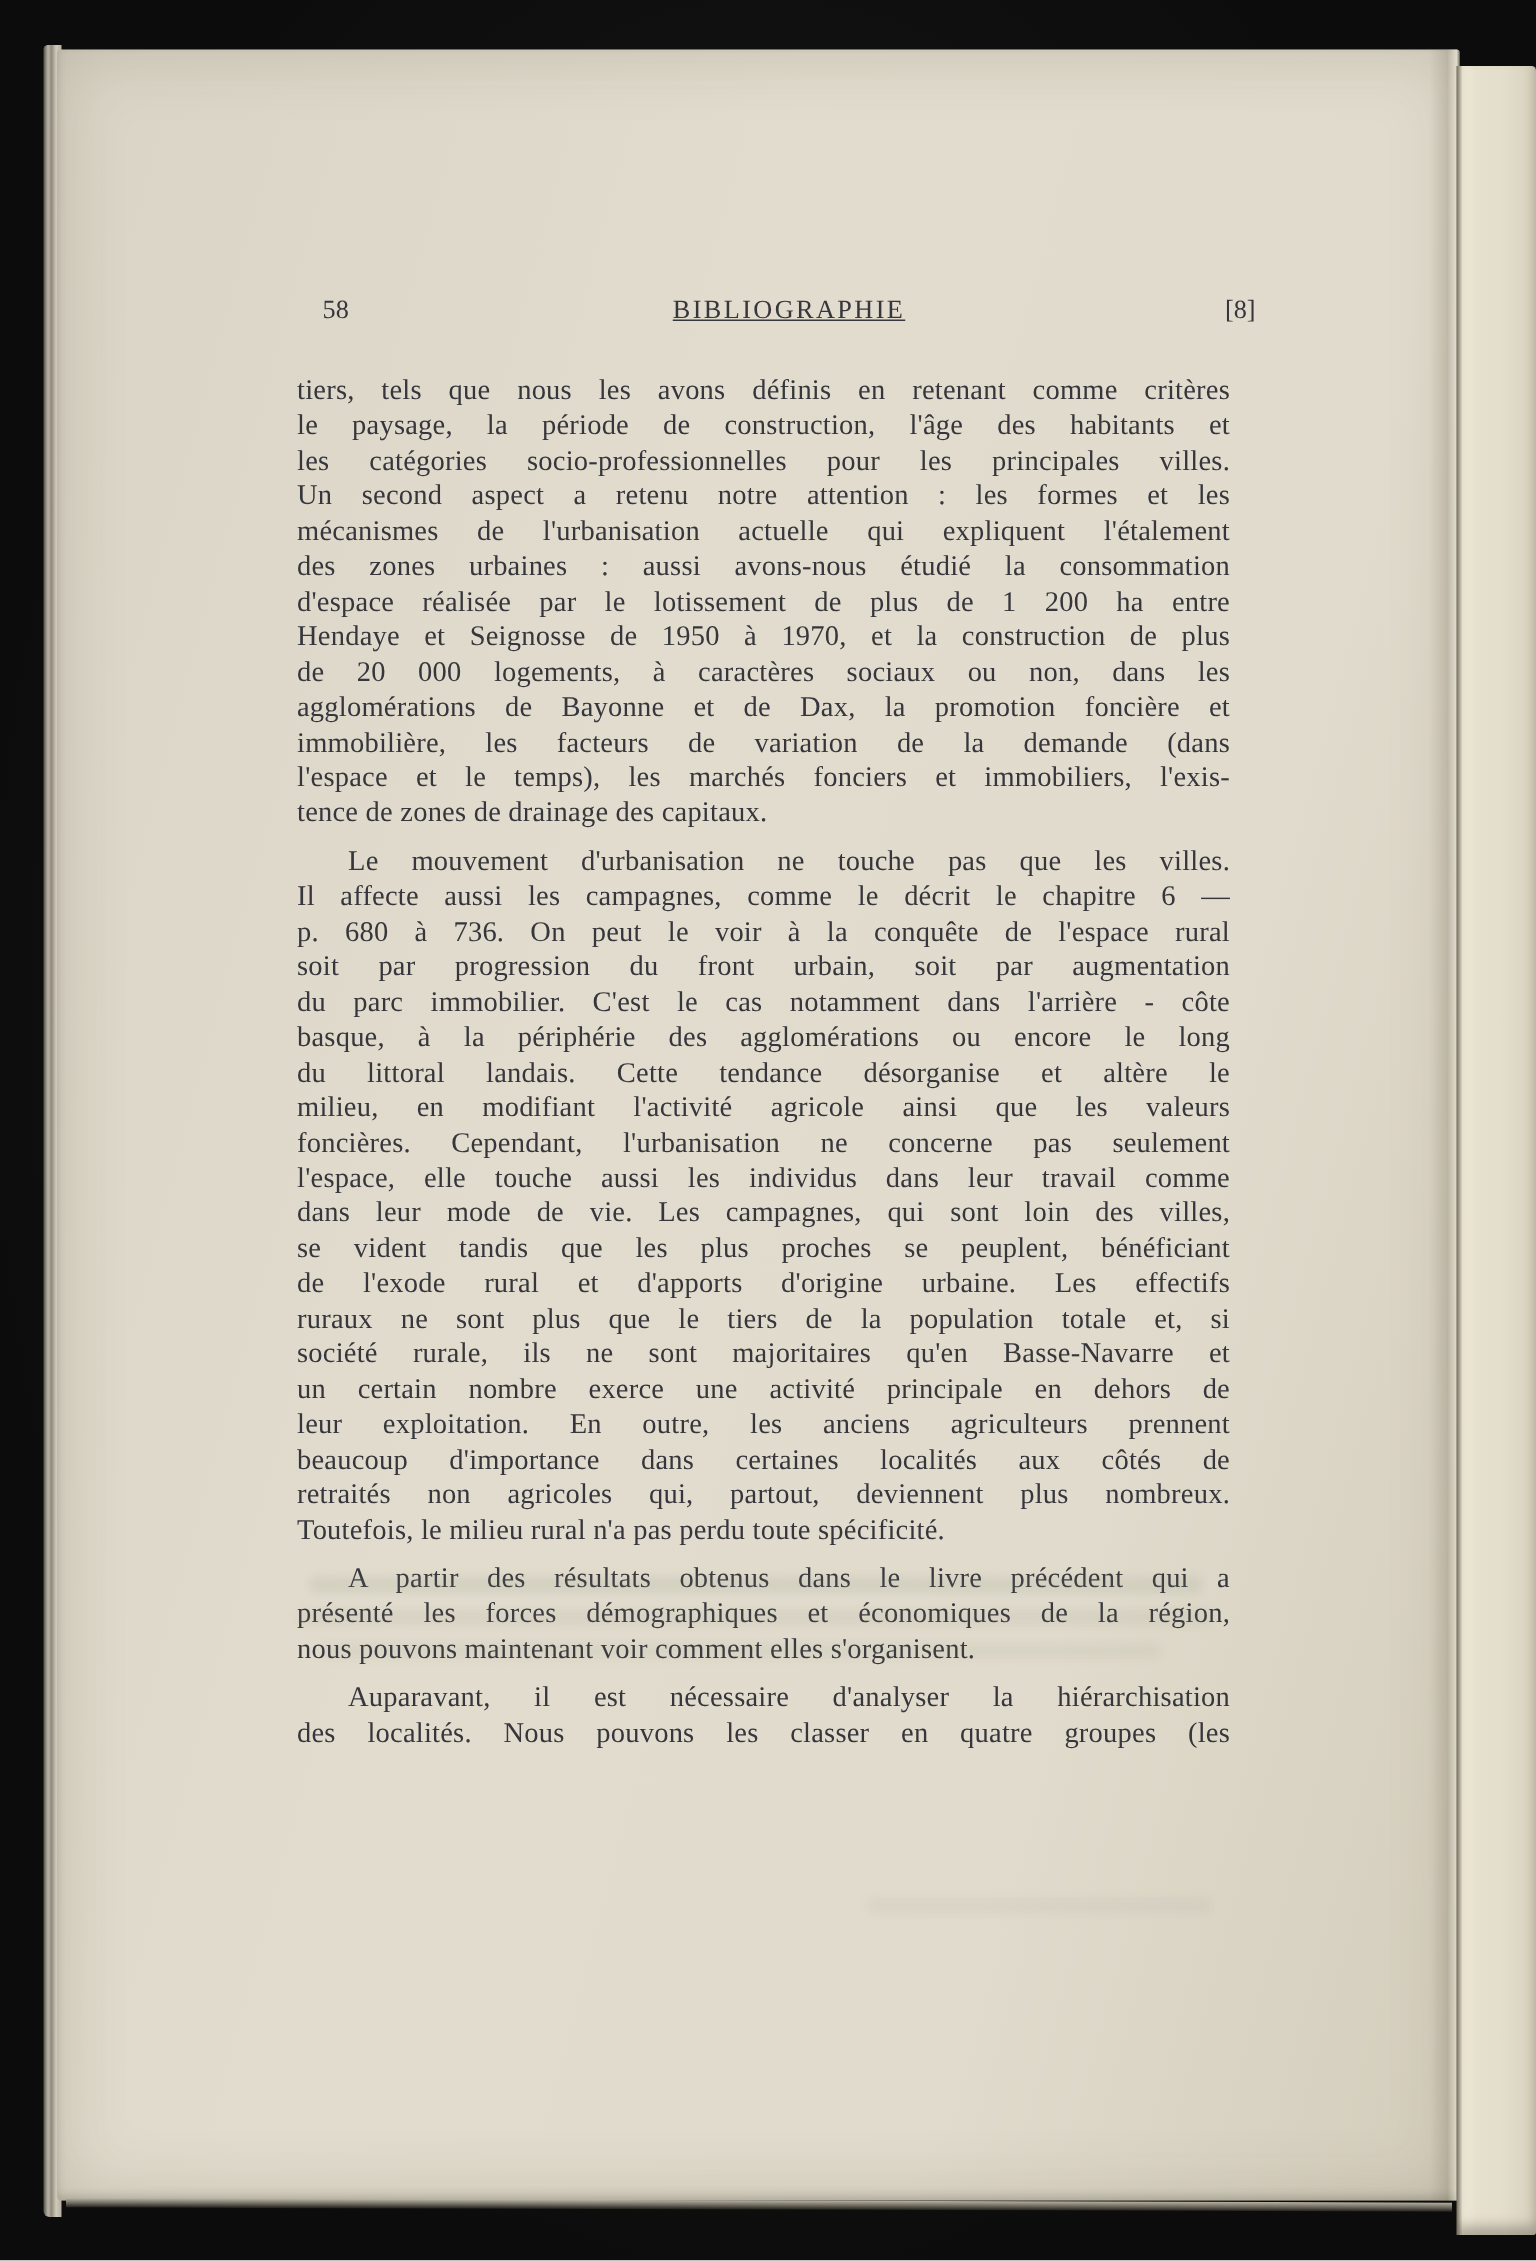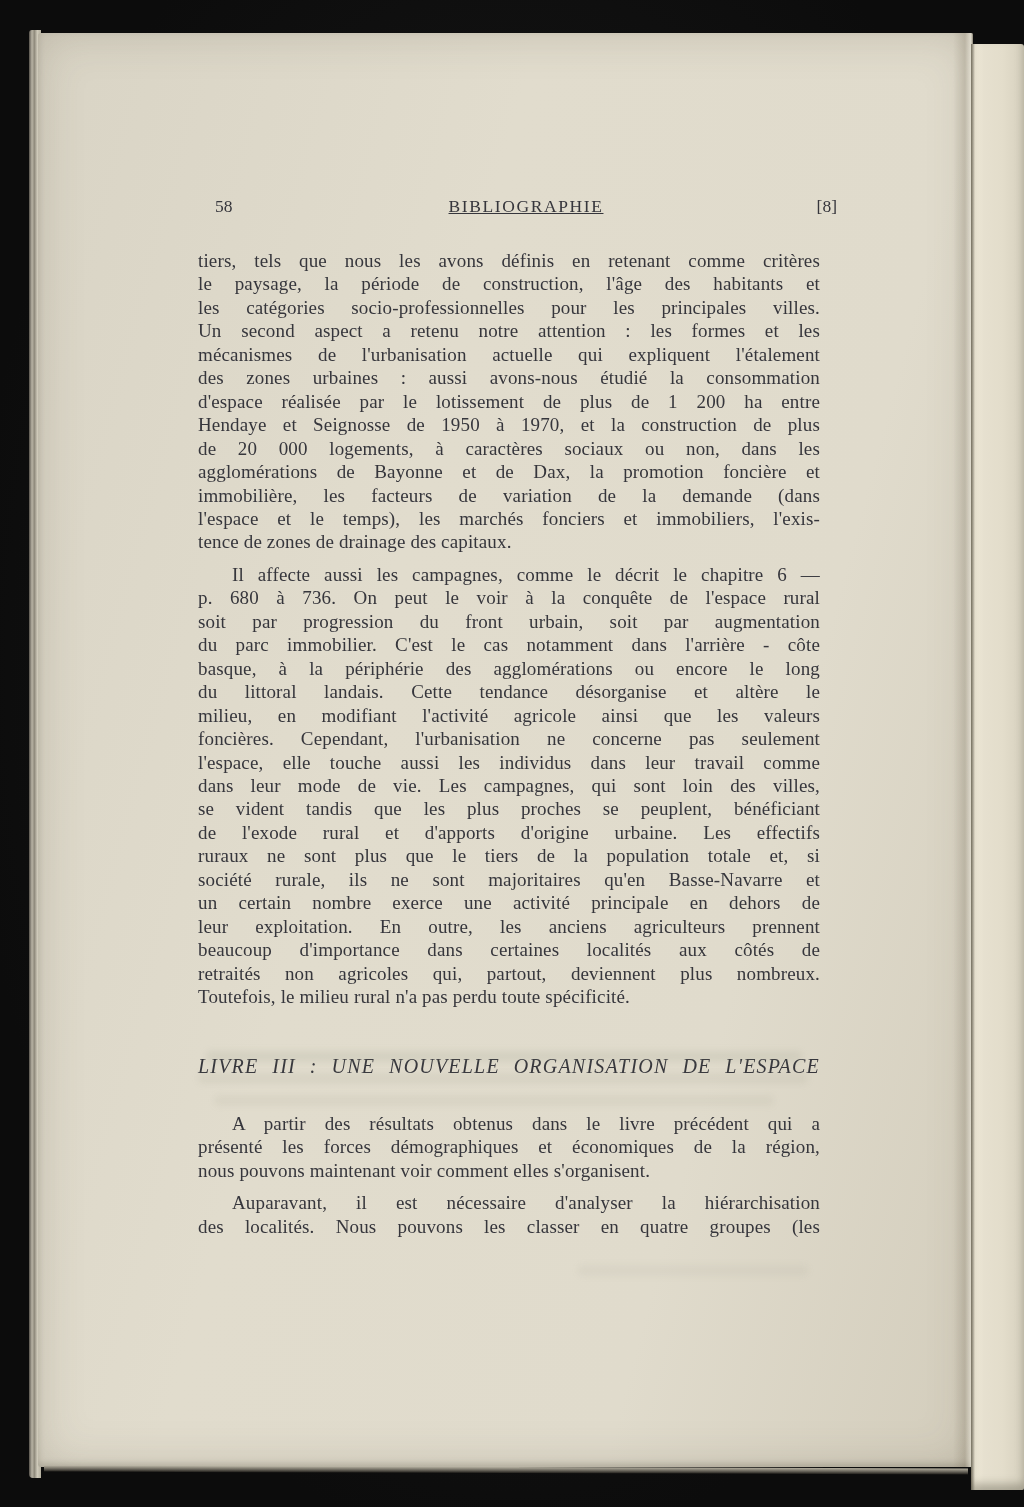--- a/index.html
+++ b/index.html
@@ -101,41 +101,41 @@
           <div class="line">des zones urbaines : aussi avons-nous étudié la consommation</div>
           <div class="line">d'espace réalisée par le lotissement de plus de 1 200 ha entre</div>
           <div class="line">Hendaye et Seignosse de 1950 à 1970, et la construction de plus</div>
           <div class="line">de 20 000 logements, à caractères sociaux ou non, dans les</div>
           <div class="line">agglomérations de Bayonne et de Dax, la promotion foncière et</div>
           <div class="line">immobilière, les facteurs de variation de la demande (dans</div>
           <div class="line">l'espace et le temps), les marchés fonciers et immobiliers, l'exis-</div>
           <div class="line end">tence de zones de drainage des capitaux.</div>
         </div>
         <div class="para indent">
+          <div class="line">Le mouvement d'urbanisation ne touche pas que les villes.</div>
           <div class="line">Il affecte aussi les campagnes, comme le décrit le chapitre 6 —</div>
           <div class="line">p. 680 à 736. On peut le voir à la conquête de l'espace rural</div>
           <div class="line">soit par progression du front urbain, soit par augmentation</div>
           <div class="line">du parc immobilier. C'est le cas notamment dans l'arrière - côte</div>
           <div class="line">basque, à la périphérie des agglomérations ou encore le long</div>
           <div class="line">du littoral landais. Cette tendance désorganise et altère le</div>
           <div class="line">milieu, en modifiant l'activité agricole ainsi que les valeurs</div>
           <div class="line">foncières. Cependant, l'urbanisation ne concerne pas seulement</div>
           <div class="line">l'espace, elle touche aussi les individus dans leur travail comme</div>
           <div class="line">dans leur mode de vie. Les campagnes, qui sont loin des villes,</div>
           <div class="line">se vident tandis que les plus proches se peuplent, bénéficiant</div>
           <div class="line">de l'exode rural et d'apports d'origine urbaine. Les effectifs</div>
           <div class="line">ruraux ne sont plus que le tiers de la population totale et, si</div>
           <div class="line">société rurale, ils ne sont majoritaires qu'en Basse-Navarre et</div>
           <div class="line">un certain nombre exerce une activité principale en dehors de</div>
           <div class="line">leur exploitation. En outre, les anciens agriculteurs prennent</div>
           <div class="line">beaucoup d'importance dans certaines localités aux côtés de</div>
           <div class="line">retraités non agricoles qui, partout, deviennent plus nombreux.</div>
           <div class="line end">Toutefois, le milieu rural n'a pas perdu toute spécificité.</div>
         </div>
-        <div class="section-heading">LIVRE III : UNE NOUVELLE ORGANISATION DE L'ESPACE</div>
         <div class="para indent">
           <div class="line">A partir des résultats obtenus dans le livre précédent qui a</div>
           <div class="line">présenté les forces démographiques et économiques de la région,</div>
           <div class="line end">nous pouvons maintenant voir comment elles s'organisent.</div>
         </div>
         <div class="para indent">
           <div class="line">Auparavant, il est nécessaire d'analyser la hiérarchisation</div>
           <div class="line">des localités. Nous pouvons les classer en quatre groupes (les</div>
         </div>
       </div>

